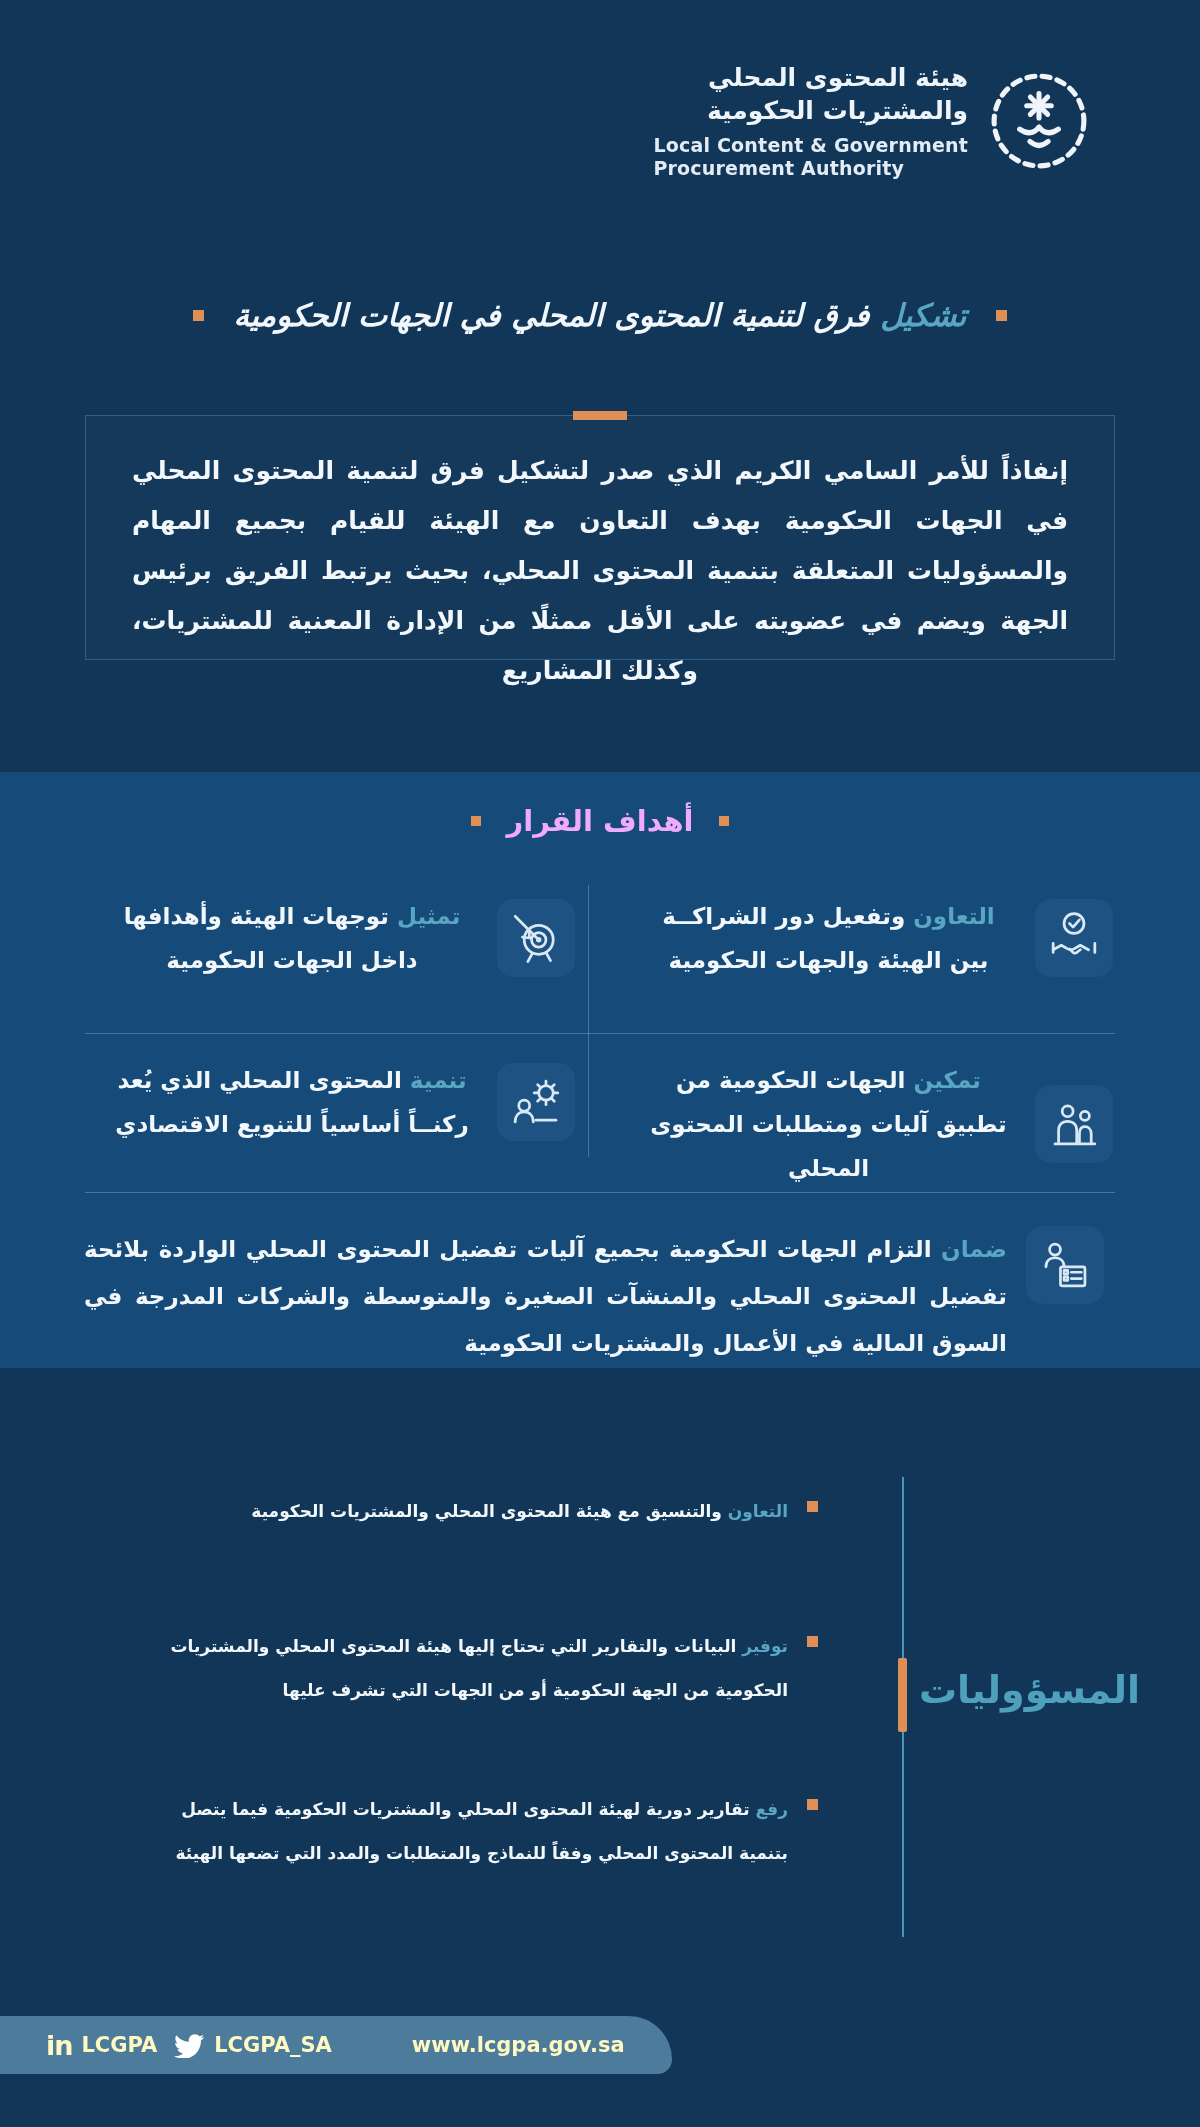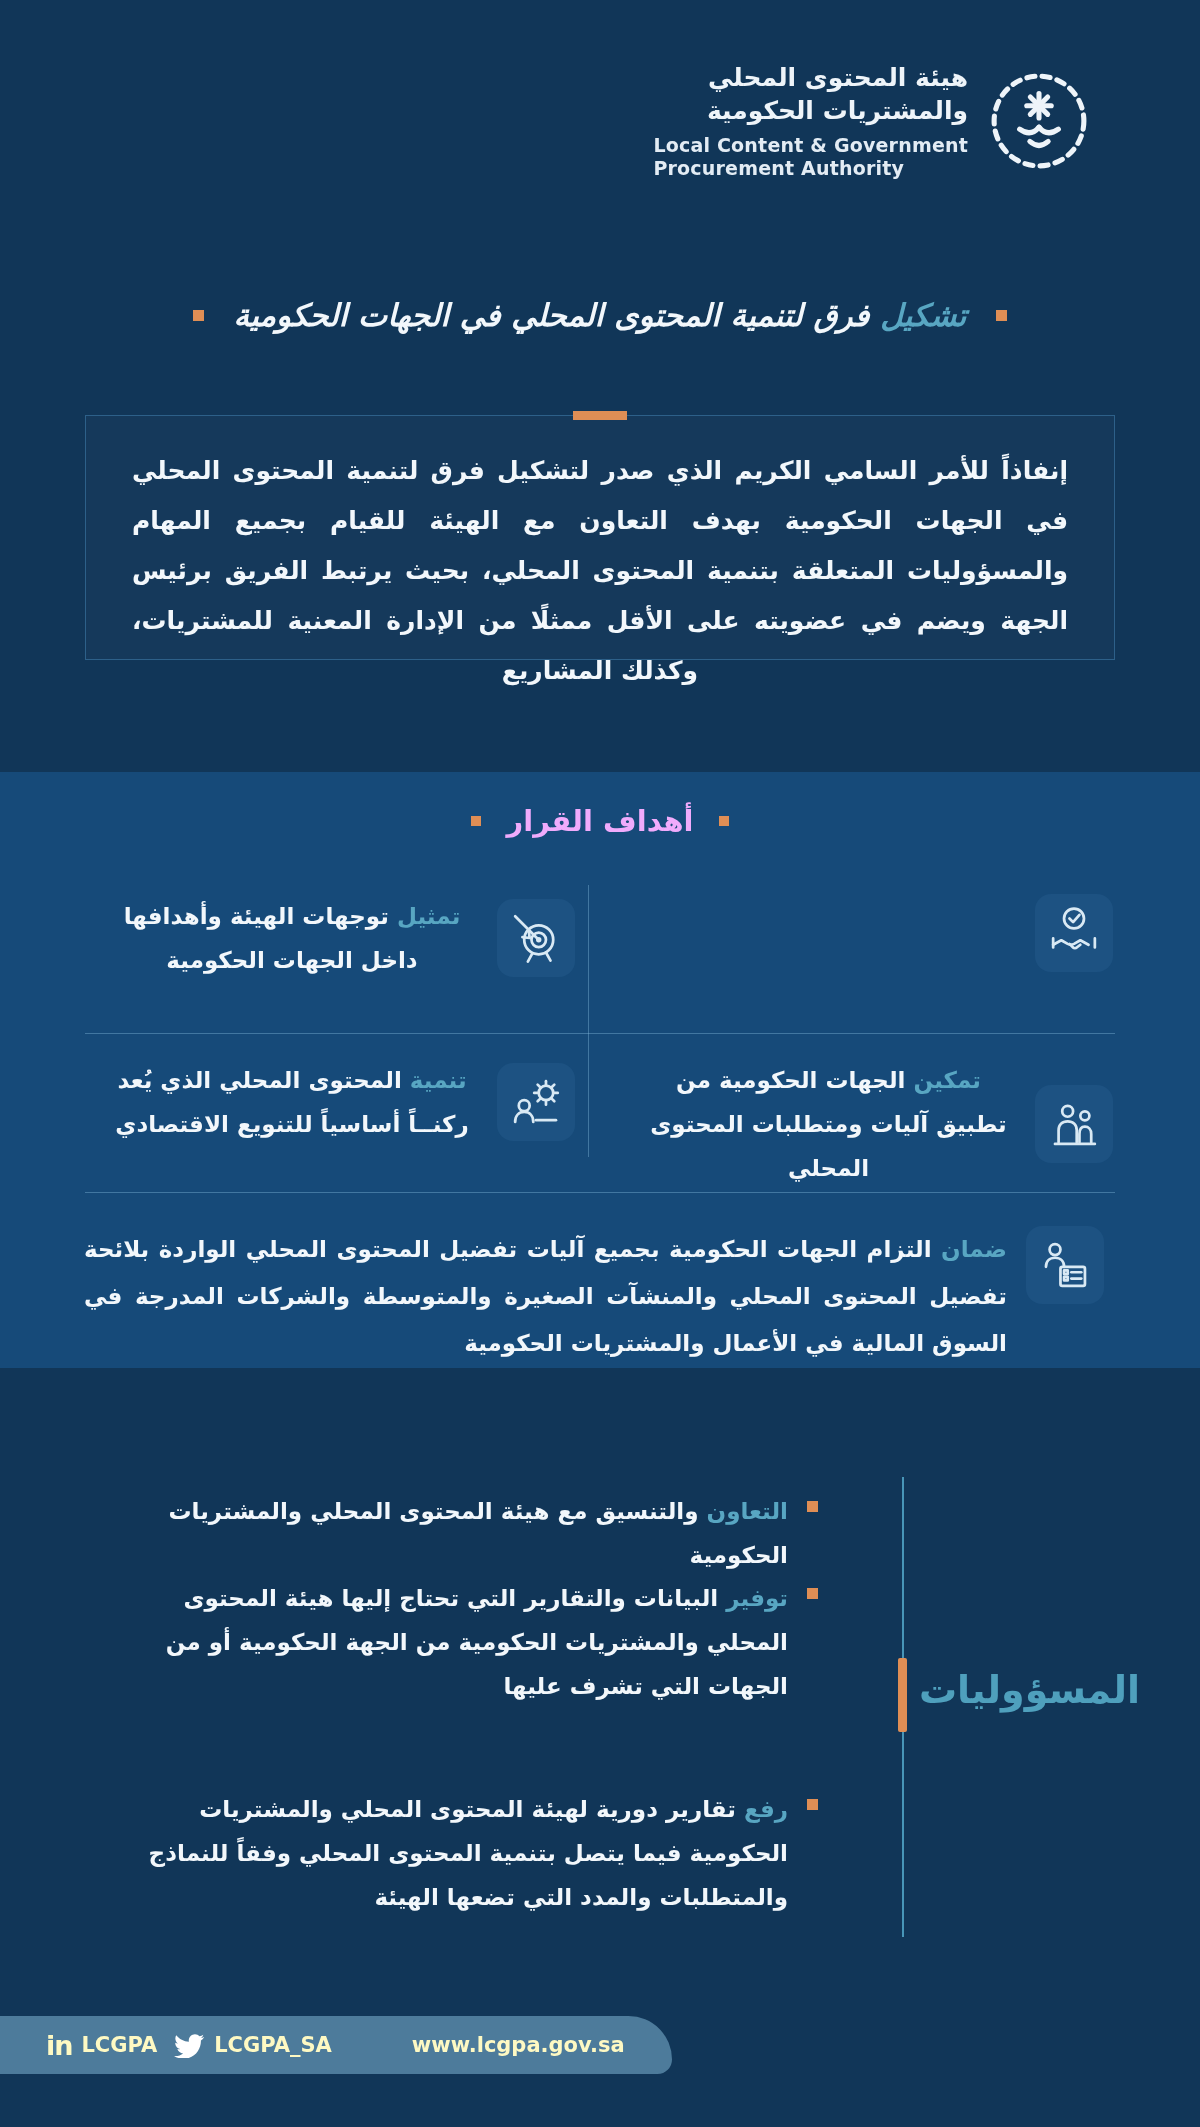--- a/index.html
+++ b/index.html
@@ -39,24 +39,24 @@
   .icon-stroke{stroke:#d9e9f4;stroke-width:3;fill:none;stroke-linecap:round;stroke-linejoin:round;}
   #obj-tr{top:894px;right:87px;width:473px;}
   #obj-tl{top:894px;right:625px;width:470px;}
   #obj-br{top:1058px;right:87px;width:473px;}
   #obj-bl{top:1058px;right:625px;width:470px;}
   #obj-tr .obj-text,#obj-br .obj-text{width:375px;}
   #obj-tl .obj-text,#obj-bl .obj-text{width:372px;}
   #obj-wide{top:1226px;right:96px;width:1020px;align-items:flex-start;}
   #obj-wide .obj-text{flex:1;text-align:justify;text-align-last:right;line-height:47px;}
   
-  .resp-item{position:absolute;right:412px;width:660px;direction:rtl;text-align:right;font-size:23px;font-weight:bold;line-height:44px;color:#f2f7fb;}
+  .resp-item{position:absolute;right:412px;width:660px;direction:rtl;text-align:right;font-size:17px;font-weight:bold;line-height:44px;color:#f2f7fb;}
   .resp-sq{position:absolute;top:12px;right:-30px;width:11px;height:11px;background:#df8e55;}
   #resp-0{top:1489px;}
-  #resp-1{top:1576px;}
+  #resp-1{top:1624px;}
   #resp-2{top:1787px;}
   .resp-line{position:absolute;left:902px;top:1477px;width:2px;height:460px;background:#4896b8;}
   .resp-line-orange{position:absolute;left:898px;top:1658px;width:9px;height:74px;background:#df8e55;border-radius:2px;}
   .resp-label{position:absolute;right:60px;top:1668px;font-size:38px;font-weight:bold;color:#4fa0bd;direction:rtl;}
   
   .footer{position:absolute;left:0;top:2016px;width:672px;height:58px;background:#4d7b9b;border-radius:0 48px 16px 0;display:flex;align-items:center;direction:ltr;padding-left:46px;box-sizing:border-box;color:#fef9c3;}
   .footer .li-glyph{font-size:27px;font-weight:bold;line-height:1;letter-spacing:-1px;}
   .footer .soc-label{font-size:21px;font-weight:bold;margin-left:9px;}
   .footer .bird{width:32px;height:26px;margin-left:16px;}
   .footer .website{font-size:21px;font-weight:bold;margin-left:80px;}
@@ -117,20 +117,21 @@
     <svg viewBox="0 0 64 64">
       <g class="icon-stroke">
         <circle cx="32" cy="16" r="11"></circle>
         <path d="M27 16l4 4 7-8"></path>
         <path d="M9 45l9-5 7 4c2 1 5 1 7 0l7-4 9 5"></path>
         <path d="M27 44l4 4c1 1 3 1 4 0l4-3"></path>
         <path d="M9 38v10M55 38v10"></path>
       </g>
     </svg>
   </div>
+  <div class="obj-text"><span class="hl">التعاون</span> <span>وتفعيل دور الشراكــة بين الهيئة والجهات الحكومية</span></div>
 </div>
 
 <div class="obj-item" id="obj-tl">
   <div class="tile">
     <svg viewBox="0 0 64 64">
       <g class="icon-stroke">
         <circle cx="35" cy="34" r="16"></circle>
         <circle cx="35" cy="34" r="8"></circle>
         <circle cx="35" cy="34" r="1.5"></circle>
         <path d="M9 8l24 24"></path>

